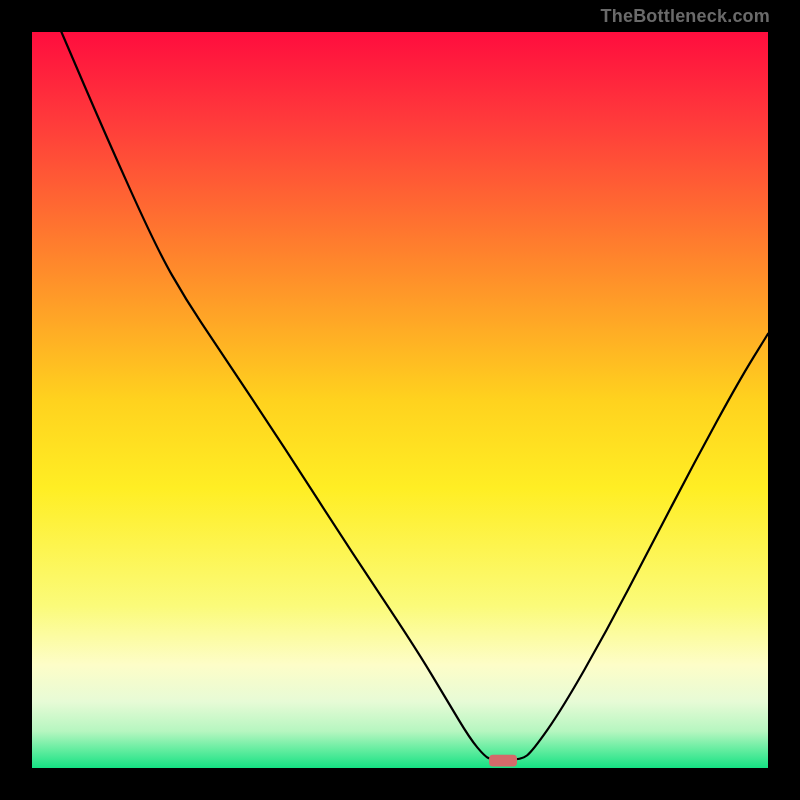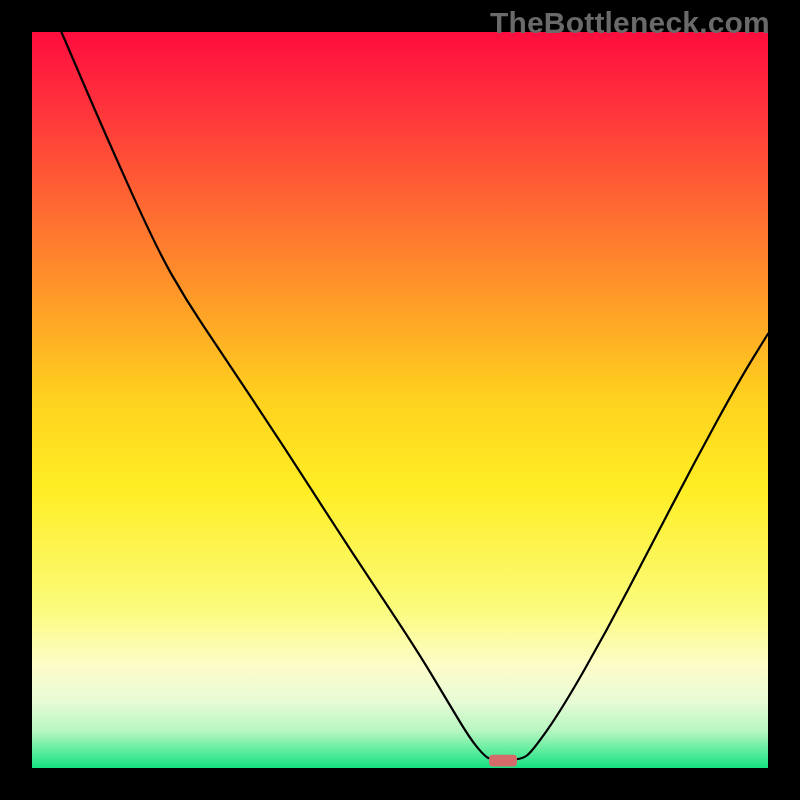--- a/index.html
+++ b/index.html
@@ -55,13 +55,13 @@
             <stop offset="100%" stop-color="#15e183"></stop>
           </linearGradient>
       </defs>
       <rect x="0" y="0" width="736" height="736" fill="url(#bg-grad)"></rect>
       <path id="curve-path" fill="none" stroke="#000000" stroke-width="2.2" stroke-linejoin="round" stroke-linecap="round" d="M 29.44 0.00 Q 29.44 0.00 51.52 51.52 Q 73.60 103.04 99.36 160.08 Q 125.12 217.12 139.84 242.88 Q 154.56 268.64 169.28 290.72 Q 184.00 312.80 217.12 362.48 Q 250.24 412.16 283.36 463.68 Q 316.48 515.20 349.60 564.88 Q 382.72 614.56 399.28 642.16 Q 415.84 669.76 426.88 688.16 Q 437.92 706.56 445.28 715.39 Q 452.64 724.22 456.32 726.06 Q 460.00 727.90 474.72 727.90 Q 489.44 727.90 494.96 723.49 Q 500.48 719.07 515.20 698.10 Q 529.92 677.12 552.00 638.48 Q 574.08 599.84 596.16 557.52 Q 618.24 515.20 640.32 472.88 Q 662.40 430.56 684.48 390.08 Q 706.56 349.60 721.28 325.68 T 736.00 301.76"></path>
       <rect id="marker-rect" rx="4" ry="4" x="457.06" y="722.75" width="27.97" height="11.78" fill="#d46a6a"></rect>
     </svg>
   </div>
 </div>
 
-<div class="watermark" style="top:6px; right:30px; font-size:30px;">TheBottleneck.com</div>
+<div class="watermark" style="top:6px; right:30px; font-size:18px;">TheBottleneck.com</div>
 
 </body></html>

